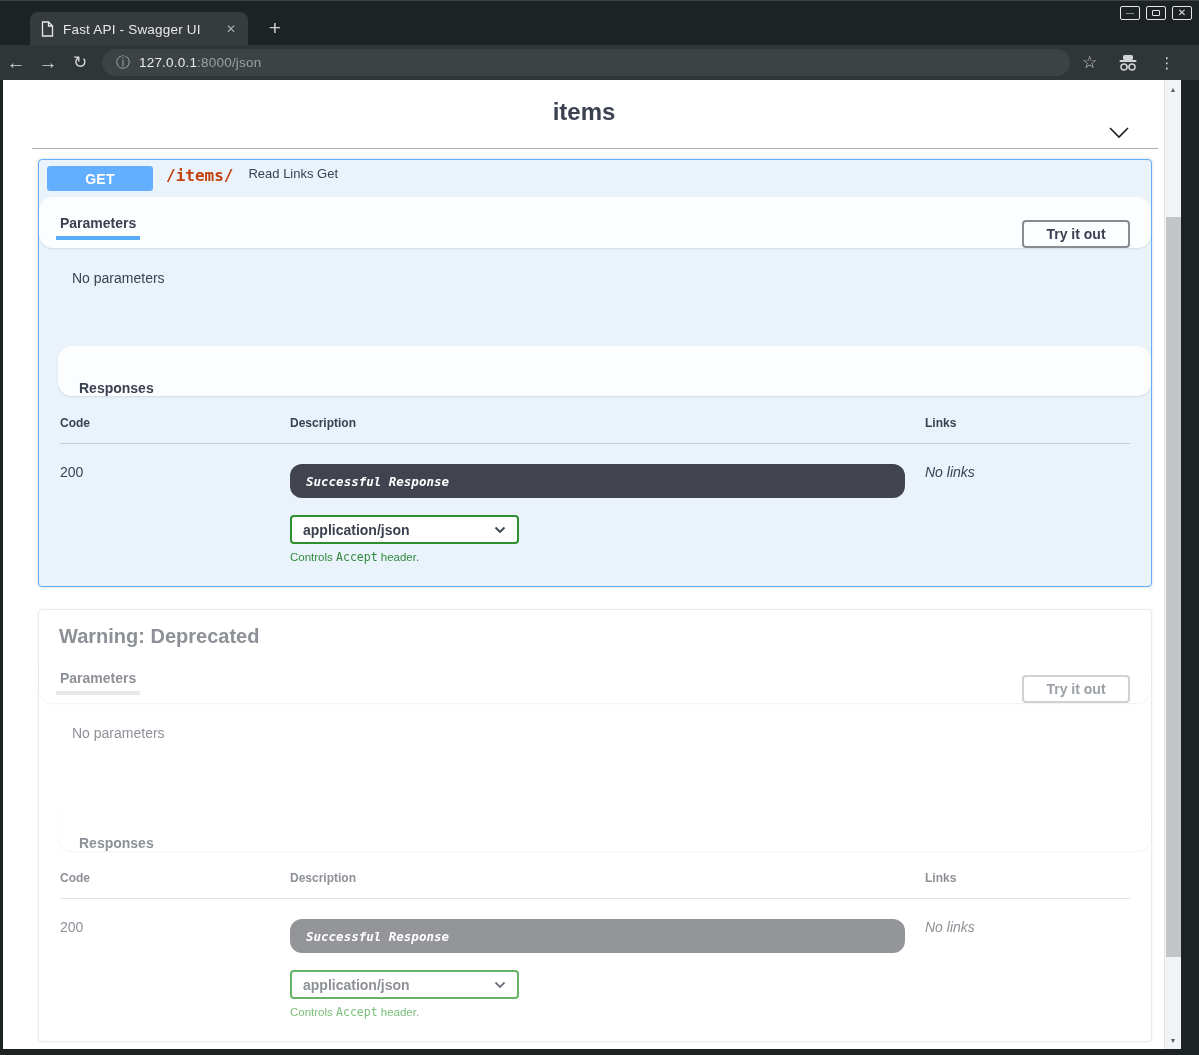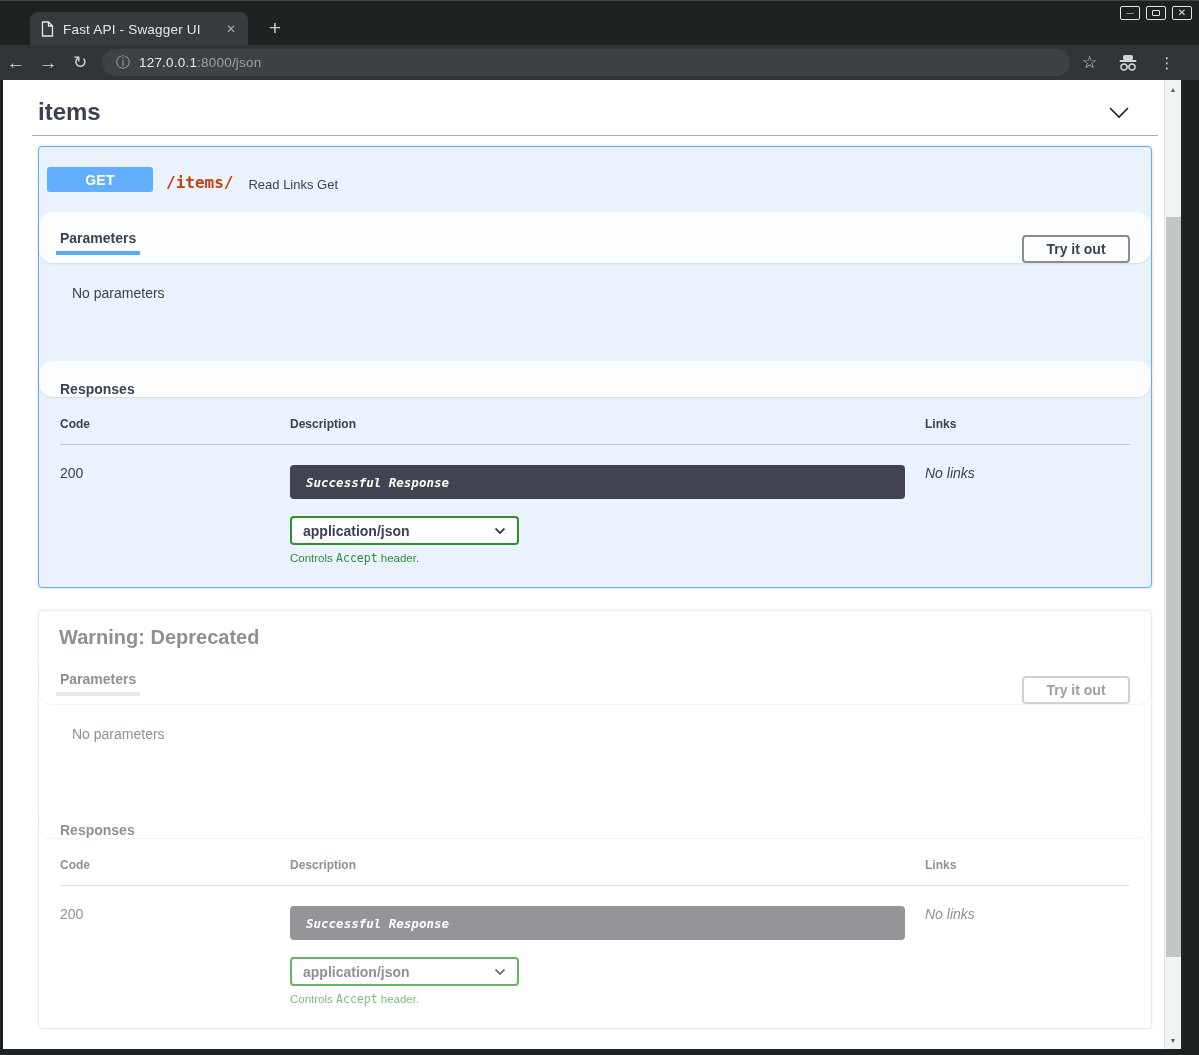--- a/index.html
+++ b/index.html
@@ -35,30 +35,30 @@
   
   .viewport { position:absolute; top:80px; left:3px; width:1178px; height:969px; background:#ffffff; }
   .scrollbar { position:absolute; top:0; right:0; width:17px; height:100%; background:#f2f3f4; border-left:1px solid #e2e3e4; }
   .sb-arrow { position:absolute; left:0; width:16px; height:14px; color:#5c6165; font-size:7px; display:flex; align-items:center; justify-content:center; }
   .sb-arrow.up { top:2px; } .sb-arrow.down { bottom:2px; }
   .sb-thumb { position:absolute; left:1px; top:137px; width:15px; height:740px; background:#c3c5c7; }
 
   .page { position:absolute; top:0; left:0; right:17px; bottom:0; overflow:hidden; padding:8px 12px 0 35px; color:#3b4151; }
 
   
-  .tag-header { display:flex; align-items:center; padding:10px 28px 9px 6px; border-bottom:1px solid #aaadb2; margin:0 -6px 10px -6px; }
+  .tag-header { display:flex; align-items:center; padding:10px 28px 9px 6px; border-bottom:1px solid #aaadb2; margin:0 -6px 10px -6px;flex-direction:column; }
   .tag-title { font-size:24px; font-weight:700; color:#3b4151; }
   .tag-chevron { margin-left:auto; display:flex; }
 
   
   .opblock { border-radius:4px; margin-bottom:22px; }
   .opblock.get { border:1px solid #61affe; background:#eaf3fc; box-shadow:0 0 3px rgba(0,0,0,.19); }
   .opblock.deprecated { border:1px solid #ebebeb; background:#ffffff; box-shadow:0 0 3px rgba(0,0,0,.06); }
 
-  .op-summary { display:flex; align-items:flex-end; padding:20px 8px; }
+  .op-summary { display:flex; align-items:flex-start; padding:6px 8px; }
   .op-method { width:106px; height:25px; border-radius:3px; background:#61affe; color:#ffffff; font-weight:700; font-size:14px; display:flex; align-items:center; justify-content:center; letter-spacing:.3px; flex:0 0 auto; }
   .deprecated .op-method { background:#ebebeb; color:#fbfbfb; }
   .op-path { font-family:"DejaVu Sans Mono", monospace; font-size:16px; font-weight:600; color:#c2410c; margin-left:13px; }
   .deprecated .op-path { color:#8f939d; text-decoration:line-through; }
   .op-desc { font-size:13px; color:#3b4151; margin-left:15px; }
   .deprecated .op-desc { color:#909498; }
 
   .op-warning { padding:15px 20px 4px 20px; font-size:20px; font-weight:700; color:#8d9197; }
 
   .sec-head { height:51px; display:flex; align-items:flex-end; padding:0 21px; background:rgba(255,255,255,.8); box-shadow:0 1px 2px rgba(0,0,0,.1); position:relative;border-radius:14px; }
@@ -67,32 +67,32 @@
   .sec-title { font-size:14px; font-weight:700; color:#3b4151; }
   .deprecated .sec-title { color:#8d9197; }
   .tab-underline { position:absolute; bottom:8px; left:-4px; width:calc(100% + 8px); height:4px; background:#59acf9; }
   .deprecated .tab-underline { background:#e8e8e8; }
   .tryout-btn { margin-left:auto; width:108px; height:28px; border:2px solid #878b92; border-radius:4px; background:transparent; font-family:"Liberation Sans", sans-serif; font-size:14px; font-weight:700; color:#3b4151; display:flex; align-items:center; justify-content:center; }
   .deprecated .tryout-btn { border-color:#cfd1d4; color:#9ba0a6; }
 
   .no-params { padding:22px 21px 60px 33px; min-height:91px; font-size:14px; color:#3b4151; }
   .deprecated .no-params { color:#8d9197; }
 
-  .resp-head { height:36px; }
+  .resp-head { height:50px;margin-left:19px; }
 
   .resp-table { padding:20px 21px 22px 21px; }
   .resp-grid { display:grid; grid-template-columns:230px 1fr 205px; }
   .resp-cols { padding-bottom:13px; border-bottom:1px solid rgba(59,65,81,.22); }
   .deprecated .resp-cols { border-bottom-color:#e3e3e3; }
   .col-h { font-size:12px; font-weight:700; color:#3b4151; }
   .deprecated .col-h { color:#8d9197; }
   .resp-row { padding-top:20px; }
   .resp-code { font-size:14px; color:#3b4151; }
   .deprecated .resp-code { color:#8d9197; }
-  .markdown-box { height:34px; width:calc(100% - 20px); background:#41444e; border-radius:4px; display:flex; align-items:center; padding:0 16px; }
+  .markdown-box { height:34px; width:calc(100% - 20px); background:#41444e; border-radius:12px; display:flex; align-items:center; padding:0 16px; }
   .deprecated .markdown-box { background:#939598; }
   .markdown-box span { font-family:"DejaVu Sans Mono", monospace; font-size:12.5px; font-weight:700; font-style:italic; color:#ffffff; }
   .media-select { margin-top:17px; width:229px; height:29px; background:#ffffff; border:2px solid #2e8f2e; border-radius:4px; display:flex; align-items:center; padding:0 11px; }
   .deprecated .media-select { border-color:#66b366; }
   .media-value { font-size:14px; font-weight:700; color:#3b4151; }
   .deprecated .media-value { color:#8d9197; }
   .select-chevron { margin-left:auto; display:flex; }
   .accept-msg { margin-top:6px; font-size:11.5px; color:#318a3c; }
   .deprecated .accept-msg { color:#7abf7a; }
   .accept-msg .mono { font-family:"DejaVu Sans Mono", monospace; }

